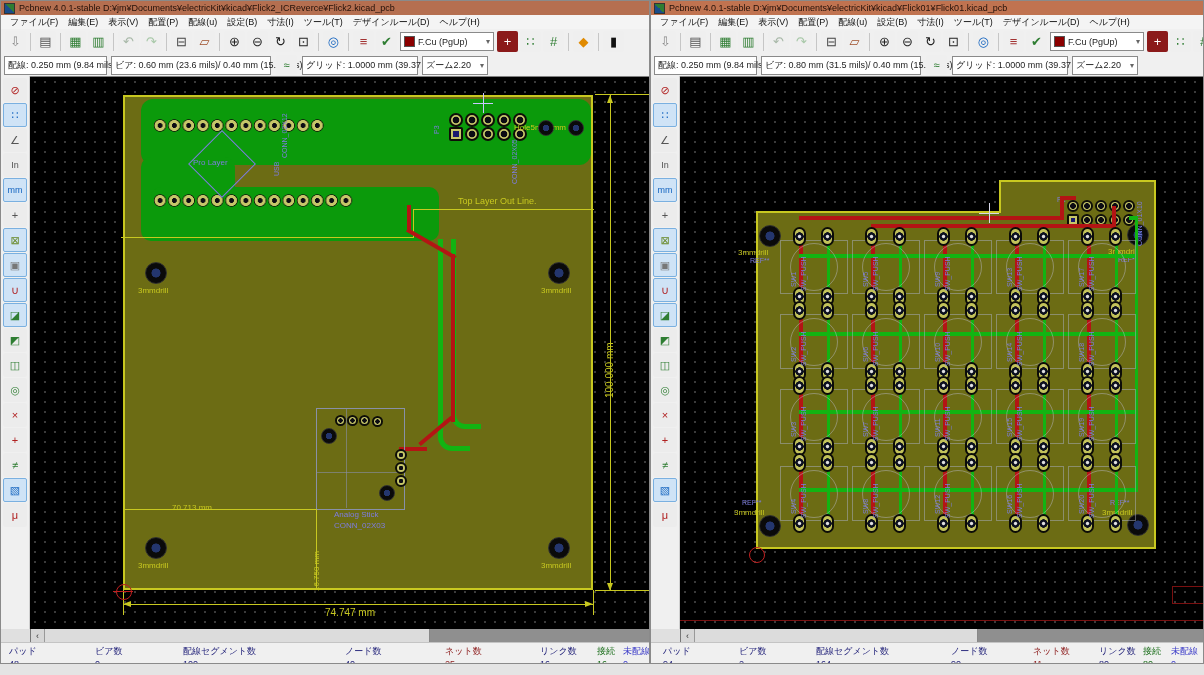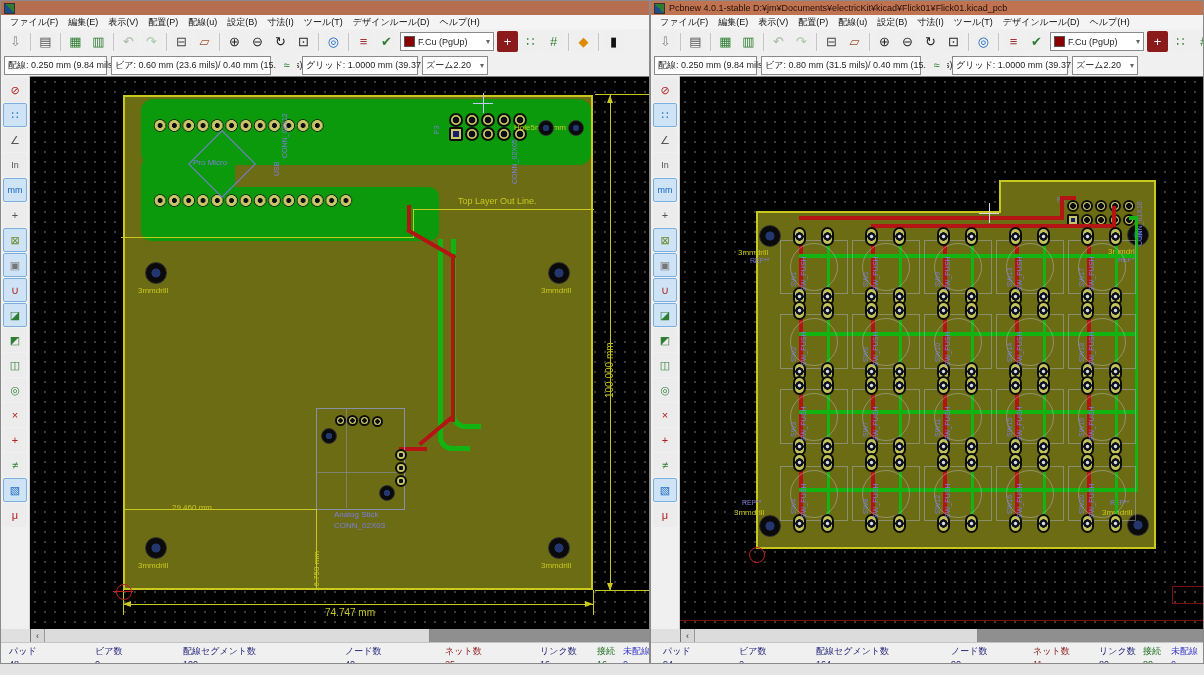--- a/index.html
+++ b/index.html
@@ -41,20 +41,21 @@
   .tri{position:absolute;width:0;height:0;}
 </style>
 </head>
 <body>
 
 <div id="screen">
 
   <div class="win" id="winL">
     <div class="titlebar">
       <span class="appicon"></span>
+      <span>Pcbnew 4.0.1-stable D:¥jm¥Documents¥electricKit¥kicad¥Flick2_ICReverce¥Flick2.kicad_pcb</span>
     </div>
     <div class="menubar">
         <span class="menu-item">ファイル(F)</span>
         <span class="menu-item">編集(E)</span>
         <span class="menu-item">表示(V)</span>
         <span class="menu-item">配置(P)</span>
         <span class="menu-item">配線(u)</span>
         <span class="menu-item">設定(B)</span>
         <span class="menu-item">寸法(I)</span>
         <span class="menu-item">ツール(T)</span>
@@ -144,21 +145,21 @@
       <div class="abs" style="left:111px;top:22px;width:450px;height:66px;background:#0b9a0b;border-radius:12px;"></div>
       <div class="abs" style="left:111px;top:80px;width:94px;height:84px;background:#0b9a0b;border-radius:10px;"></div>
       <div class="abs" style="left:121px;top:110px;width:288px;height:54px;background:#0b9a0b;border-radius:10px;"></div>
 
       <div class="abs" style="left:123px;top:41px;width:172px;height:15px;background-image:radial-gradient(circle at 7px 7.5px,#0c0c14 2.2px,#c6c668 2.7px 5.2px,#0e0e08 5.8px,transparent 6.6px);background-size:14.3px 15px;background-repeat:repeat-x;"></div>
       <div class="abs" style="left:123px;top:116px;width:200px;height:15px;background-image:radial-gradient(circle at 7px 7.5px,#0c0c14 2.2px,#c6c668 2.7px 5.2px,#0e0e08 5.8px,transparent 6.6px);background-size:14.3px 15px;background-repeat:repeat-x;"></div>
 
       <div class="cyan vtext" style="left:258px;top:74px;font-size:7px;">CONN_02X12</div>
       <div class="cyan vtext" style="left:250px;top:92px;font-size:7px;">USB</div>
       <div class="abs" style="left:168px;top:63px;width:46px;height:46px;border:1px solid #7d7de0;transform:rotate(45deg);"></div>
-      <div class="cyan" style="left:163px;top:81px;">Pro Micro</div>
+      <div class="cyan" style="left:163px;top:81px;">Pro Layer</div>
 
       <div class="cyan vtext" style="left:410px;top:50px;font-size:7px;">P3</div>
       <div id="p3pads" class="abs" style="left:0;top:0;">
           <div class="pad" style="left: 419px; top: 36px; width: 14px; height: 14px; background: radial-gradient(circle, rgb(12, 12, 20) 3.08px, rgb(198, 198, 104) 3.64px);"></div>
           <div class="pad" style="left: 435px; top: 36px; width: 14px; height: 14px; background: radial-gradient(circle, rgb(12, 12, 20) 3.08px, rgb(198, 198, 104) 3.64px);"></div>
           <div class="pad" style="left: 451px; top: 36px; width: 14px; height: 14px; background: radial-gradient(circle, rgb(12, 12, 20) 3.08px, rgb(198, 198, 104) 3.64px);"></div>
           <div class="pad" style="left: 467px; top: 36px; width: 14px; height: 14px; background: radial-gradient(circle, rgb(12, 12, 20) 3.08px, rgb(198, 198, 104) 3.64px);"></div>
           <div class="pad" style="left: 483px; top: 36px; width: 14px; height: 14px; background: radial-gradient(circle, rgb(12, 12, 20) 3.08px, rgb(198, 198, 104) 3.64px);"></div>
           <div class="pad" style="left: 419px; top: 50px; width: 14px; height: 14px; background: rgb(198, 198, 104); border-radius: 2px; box-shadow: rgb(198, 198, 104) 0px 0px 0px 2px inset, rgb(26, 26, 110) 0px 0px 0px 6px inset;"></div>
           <div class="pad" style="left: 435px; top: 50px; width: 14px; height: 14px; background: radial-gradient(circle, rgb(12, 12, 20) 3.08px, rgb(198, 198, 104) 3.64px);"></div>
@@ -216,21 +217,21 @@
       <div class="yline" style="left:565px;top:17px;width:54px;height:1px;"></div>
       <div class="yline" style="left:565px;top:513px;width:54px;height:1px;"></div>
       <div class="ytext vtext" style="left:585px;top:310px;font-size:10px;">100.000 mm</div>
       <div class="yline" style="left:93px;top:527px;width:470px;height:1px;"></div>
       <div class="tri" style="left:93px;top:524px;border-top:3px solid transparent;border-bottom:3px solid transparent;border-right:8px solid #c8c820;"></div>
       <div class="tri" style="left:555px;top:524px;border-top:3px solid transparent;border-bottom:3px solid transparent;border-left:8px solid #c8c820;"></div>
       <div class="yline" style="left:93px;top:513px;width:1px;height:25px;"></div>
       <div class="yline" style="left:563px;top:513px;width:1px;height:25px;"></div>
       <div class="ytext" style="left:295px;top:530px;font-size:10px;">74.747 mm</div>
       <div class="yline" style="left:93px;top:432px;width:193px;height:1px;"></div>
-      <div class="ytext" style="left:142px;top:426px;font-size:8px;">29.460 mm</div>
+      <div class="ytext" style="left:142px;top:426px;font-size:8px;">70.713 mm</div>
       <div class="yline" style="left:286px;top:432px;width:1px;height:81px;"></div>
       <div class="ytext vtext" style="left:291px;top:505px;font-size:8px;">16.750 mm</div>
 
       <div class="abs" style="left:86px;top:507px;width:14px;height:14px;border:1px solid #c02020;border-radius:50%;"></div>
       <div class="abs" style="left:83px;top:514px;width:20px;height:1px;background:#c02020;"></div>
       <div class="abs" style="left:443px;top:26px;width:20px;height:1px;background:#c8c8ff;"></div>
       <div class="abs" style="left:453px;top:16px;width:1px;height:20px;background:#c8c8ff;"></div>
     </div>
 
     <div class="hscroll">

